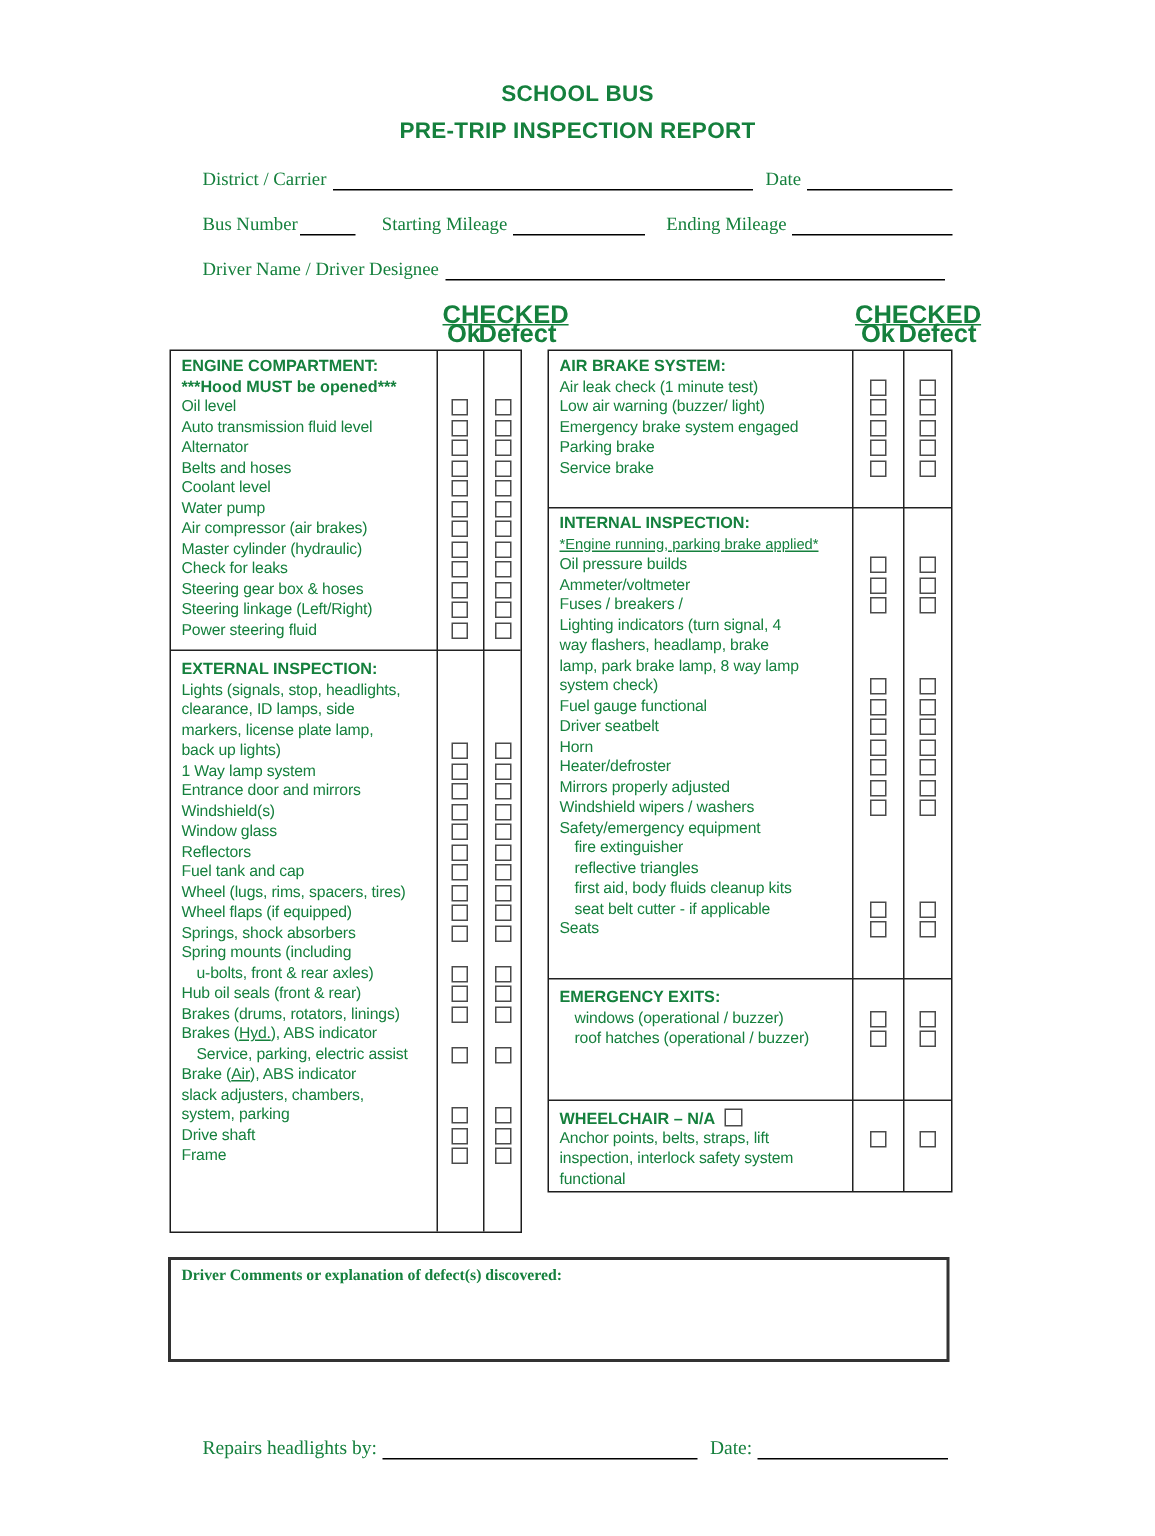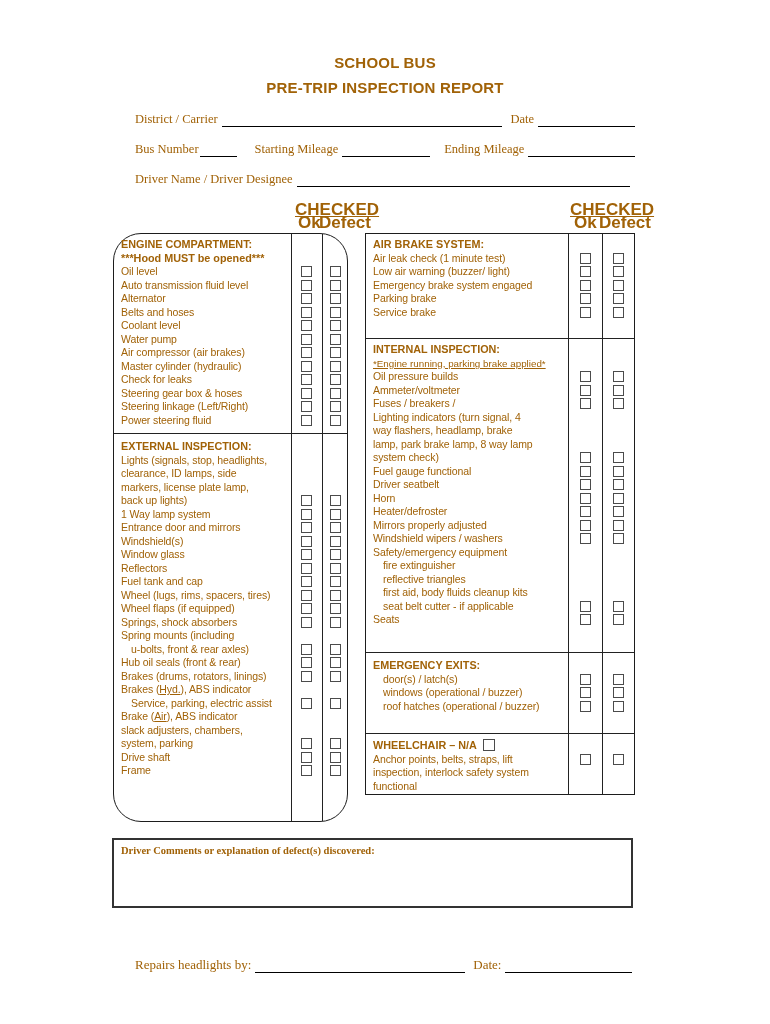--- a/index.html
+++ b/index.html
@@ -1,38 +1,38 @@
 <!DOCTYPE html>
 <html><head>
 <meta charset="utf-8">
 <style>
   html,body{margin:0;padding:0;background:#fff;}
   .page{position:relative;width:770px;height:1024px;background:#ffffff;
-        font-family:"Liberation Sans",sans-serif;color:#a16207;overflow:hidden;}
+        font-family:"Liberation Sans",sans-serif;color:#15803d;overflow:hidden;}
 
   
   .title{position:absolute;left:0;width:770px;text-align:center;
          font-weight:700;font-size:15px;letter-spacing:.2px;}
   .t1{top:54px;} .t2{top:79px;}
 
   
   .fline{position:absolute;left:135px;width:500px;height:17px;display:flex;
          align-items:flex-end;font-family:"Liberation Serif",serif;
          font-weight:400;font-size:12.5px;white-space:nowrap;}
   .blank{border-bottom:1.3px solid #000;height:4px;margin-left:4px;display:inline-block;}
   .grow{flex:1;}
   .ml8{margin-left:8px;} .ml14{margin-left:14px;} .ml18{margin-left:18px;}
 
   
   .chk{position:absolute;font-weight:700;font-size:17px;}
   .chk-u{text-decoration:underline;}
 
   
   .box{position:absolute;border:1.5px solid #1d1d1d;background:#fff;box-sizing:border-box;}
-  .lbox{left:113px;top:233px;width:235px;height:589px;border-radius:28px;}
+  .lbox{left:113px;top:233px;width:235px;height:589px;}
   .rbox{left:365px;top:233px;width:270px;height:562px;}
   .vline{position:absolute;top:0;bottom:0;width:1px;background:#222;}
   .hsep{position:absolute;left:0;right:0;height:1px;background:#222;}
   .sec{position:absolute;left:0;width:100%;box-sizing:border-box;}
   .sec-title{height:13.5px;line-height:13.5px;font-weight:700;font-size:10.8px;
              padding-left:7px;white-space:nowrap;}
   .sec-sub{height:13.5px;line-height:13.5px;font-size:9.8px;padding-left:7px;white-space:nowrap;}
   .und{text-decoration:underline;}
   .row{position:relative;height:13.5px;line-height:13.5px;}
   .itxt{display:block;font-size:10.5px;letter-spacing:-.1px;padding-left:7px;white-space:nowrap;}
@@ -576,29 +576,20 @@
             <span class="cb"></span>
           </span>
           <span class="cell df">
             <span class="cb"></span>
           </span>
         </div>
       </div>
 
     <div class="sec" style="top:418px;padding-top:7px">
       <div class="sec-title">EMERGENCY EXITS:</div>
-    <div class="row ind">
-          <span class="itxt">door(s) / latch(s)</span>
-          <span class="cell ok">
-            <span class="cb"></span>
-          </span>
-          <span class="cell df">
-            <span class="cb"></span>
-          </span>
-        </div>
         <div class="row ind">
           <span class="itxt">windows (operational / buzzer)</span>
           <span class="cell ok">
             <span class="cb"></span>
           </span>
           <span class="cell df">
             <span class="cb"></span>
           </span>
         </div>
         <div class="row ind">

